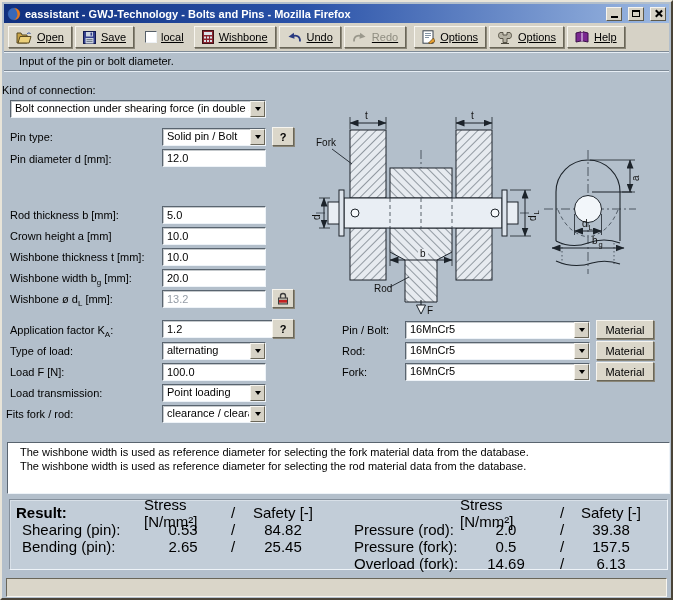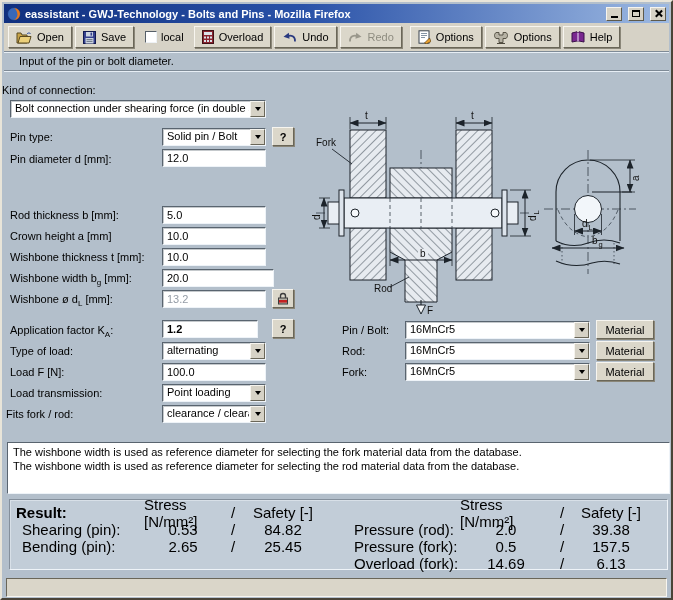--- a/index.html
+++ b/index.html
@@ -23,21 +23,21 @@
     display:flex; align-items:center; justify-content:center; margin-left:2px;
   }
   .min-glyph { width:7px; height:2px; background:#000; margin-top:7px; }
   .max-glyph { width:8px; height:7px; border:1px solid #000; border-top-width:2px; }
   .x-glyph { position:relative; width:9px; height:9px; }
   .x-glyph::before,.x-glyph::after { content:""; position:absolute; left:4px; top:0; width:1.6px; height:9px; background:#000; }
   .x-glyph::before { transform:rotate(45deg); } .x-glyph::after { transform:rotate(-45deg); }
   
   .toolbar {
     position:absolute; left:2px; top:21px; right:2px; height:28px;
-    background:#d6d2c6; display:flex; align-items:center; padding:0 4px;
+    background:#d6d2c6; display:flex; align-items:center; padding:0 4px;text-decoration:underline;
   }
   .tbtn {
     display:inline-flex; align-items:center; gap:5px; height:22px; padding:0 7px;
     background:#dbd7ca; border:1px solid; border-color:#f7f5ef #6a6658 #6a6658 #f7f5ef;
     box-shadow:1px 1px 0 #8a8678; font-size:11px; color:#000; margin-right:3px; white-space:nowrap;
   }
   .tbtn.disabled { color:#8f8d81;justify-content:flex-end; }
   .checkbox-wrap { display:inline-flex; align-items:center; gap:4px; margin:0 10px 0 8px; font-size:11px; }
   .cbox { width:12px; height:12px; background:#fff; border:1px solid; border-color:#565f68 #eef2f6 #eef2f6 #565f68; }
   
@@ -72,21 +72,21 @@
     position:absolute; background:#dbd7ca;
     border:1px solid; border-color:#f7f5ef #6a6658 #6a6658 #f7f5ef;
     box-shadow:1px 1px 0 #8a8678; font-size:11px; color:#000;
     display:flex; align-items:center; justify-content:center;
   }
   .qmark { font-weight:bold; }
   
   .msgbox {
     position:absolute; left:5px; top:440px; width:663px; height:52px; background:#fff;
     border:1px solid; border-color:#59646f #eef3f8 #eef3f8 #59646f;
-    font-size:11px; line-height:14px; padding:2px 5px; color:#000;
+    font-size:11px; line-height:14px; padding:2px 12px; color:#000;
   }
   .result-panel {
     position:absolute; left:7px; top:497px; width:659px; height:71px;
     background:#c2cdd8; border:1px solid; border-color:#848f9b #eef3f8 #eef3f8 #848f9b;
     box-shadow:inset 1px 1px 0 #d8e0e8;
   }
   .res-grid { position:absolute; top:4px; display:grid; grid-auto-rows:17px; font-size:15px; color:#000; }
   .res-grid.left  { left:6px;   grid-template-columns:128px 78px 22px 78px; }
   .res-grid.right { left:338px; grid-template-columns:112px 92px 20px 78px; }
   .res-cell { display:flex; align-items:center; }
@@ -171,21 +171,21 @@
           <g fill="#dbe3ea">
             <rect x="2" y="6.5" width="2" height="2"></rect>
               <rect x="5" y="6.5" width="2" height="2"></rect>
               <rect x="8" y="6.5" width="2" height="2"></rect>
             <rect x="2" y="10" width="2" height="2"></rect>
               <rect x="5" y="10" width="2" height="2"></rect>
               <rect x="8" y="10" width="2" height="2"></rect>
           </g>
         </svg>
       </span>
-      <span>Overload</span>
+      <span>Wishbone</span>
     </span>
     <span class="tbtn">
       <span style="display:inline-flex">
         <svg width="15" height="11" viewBox="0 0 15 11">
           <path d="M13 9.5 C13.5 4.5 9 2.5 5.5 4.2" stroke="#2a3a80" stroke-width="1.7" fill="none"></path>
           <polygon points="6.8,0.8 1.5,4.8 7.5,6.8" fill="#2a3a80"></polygon>
         </svg>
       </span>
       <span>Undo</span>
     </span>
@@ -257,36 +257,36 @@
   <span class="lbl" style="left:8px; top:207px">Rod thickness b [mm]:</span>
   <input class="field" style="left: 160px; top: 204px; width: 104px;" value="5.0">
 
   <span class="lbl" style="left:8px; top:228px">Crown height a [mm]</span>
   <input class="field" style="left: 160px; top: 225px; width: 104px;" value="10.0">
 
   <span class="lbl" style="left:8px; top:249px">Wishbone thickness t [mm]:</span>
   <input class="field" style="left: 160px; top: 246px; width: 104px;" value="10.0">
 
   <span class="lbl" style="left:8px; top:270px"><span>Wishbone width b</span><sub>g</sub><span> [mm]:</span></span>
-  <input class="field" style="left: 160px; top: 267px; width: 112px;" value="20.0">
+  <input class="field" style="left: 160px; top: 267px; width: 104px;" value="20.0">
 
   <span class="lbl" style="left:8px; top:291px"><span>Wishbone ø d</span><sub>L</sub><span> [mm]:</span></span>
   <input class="field disabled" style="left: 160px; top: 288px; width: 104px;" value="13.2">
   <span class="btn3d" style="left:270px; top:287px; width:22px; height:19px">
     <span style="display:inline-flex">
       <svg width="12" height="13" viewBox="0 0 12 13">
         <path d="M3.5 6 L3.5 4 A2.5 2.5 0 0 1 8.5 4 L8.5 6" fill="none" stroke="#3c3c3c" stroke-width="1.4"></path>
         <rect x="1.5" y="6" width="9" height="6" fill="#b2aea2" stroke="#3c3c3c"></rect>
         <rect x="2" y="8" width="8" height="2.6" fill="#c42020"></rect>
       </svg>
     </span>
   </span>
 
   <span class="lbl" style="left:8px; top:322px"><span>Application factor K</span><sub>A</sub><span>:</span></span>
-  <input class="field" style="left: 160px; top: 318px; width: 96px; font-weight: bold;" value="1.2">
+  <input class="field" style="left: 160px; top: 318px; width: 120px;" value="1.2">
   <span class="btn3d qmark" style="left:270px; top:317px; width:22px; height:19px">?</span>
 
   <span class="lbl" style="left:8px; top:343px">Type of load:</span>
   <div class="selectbox" style="left:160px; top:340px; width:104px">
     <span class="sel-txt">alternating</span>
     <span class="sel-btn">
         <span class="arrow-down"></span>
       </span>
   </div>
 

